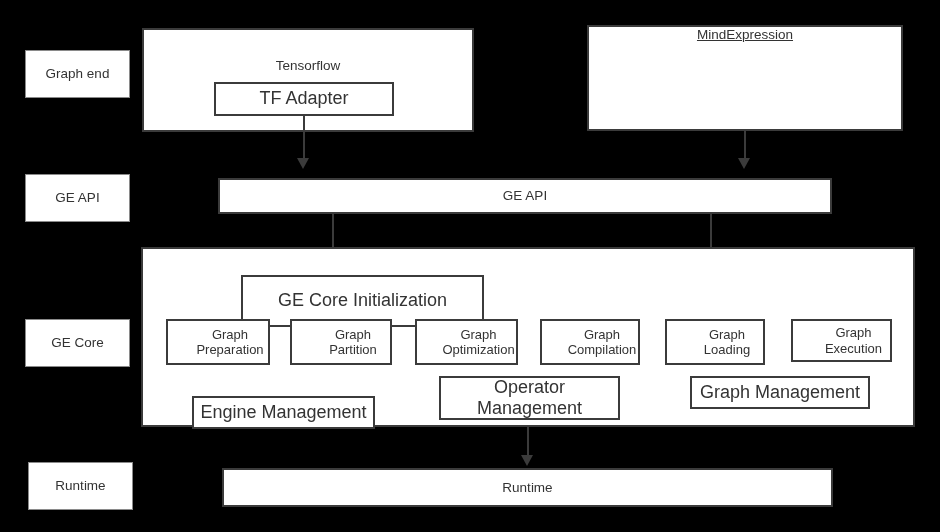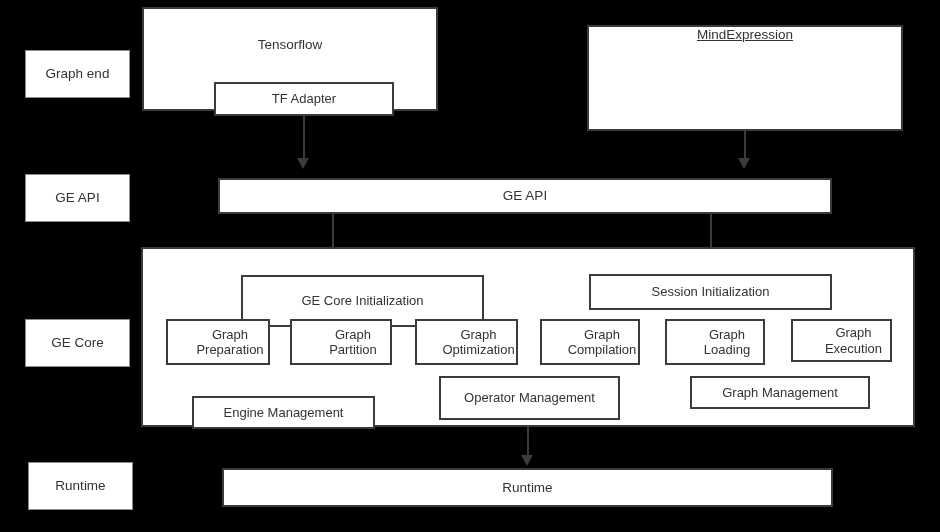--- a/index.html
+++ b/index.html
@@ -54,21 +54,21 @@
   }
   .bar {
     font-size: 13.5px;
   }
   .subbox {
     font-size: 13px;
     border-width: 2px;
     padding-left: 24px;
   }
   .subbox-wide {
-    font-size: 13px;
+    font-size: 18px;
     border-width: 2px;
   }
   
   .arrow-line {
     position: absolute;
     background: #3b3b3b;
     width: 2px;
   }
   .arrow-head {
     position: absolute;
@@ -93,21 +93,21 @@
   </div>
 
   <div class="box stage-label" style="left:25px; top:319px; width:105px; height:48px;">
     <span>GE Core</span>
   </div>
 
   <div class="box stage-label" style="left:28px; top:462px; width:105px; height:48px;">
     <span>Runtime</span>
   </div>
 
-  <div class="box container-box" style="left:142px; top:7px; width:296px; height:104px;">
+  <div class="box container-box" style="left:142px; top:28px; width:332px; height:104px;">
     <div class="container-title">Tensorflow</div>
   </div>
 
   <div class="box subbox-wide" style="left:214px; top:82px; width:180px; height:34px;">
     <span>TF Adapter</span>
   </div>
 
   <div class="box container-box" style="left:587px; top:25px; width:316px; height:106px; align-items:flex-start;text-decoration:underline;">
     <span class="bar">MindExpression</span>
   </div>
@@ -127,23 +127,20 @@
 
   <div class="arrow-line" style="left:710px; top:214px; height:44px;"></div>
   <div class="arrow-head" style="left:704px; top:256px;"></div>
 
   <div class="box container-box" style="left:141px; top:247px; width:774px; height:180px;"></div>
 
   <div class="box subbox-wide" style="left:212px; top:275px; width:243px; height:52px;margin-left:29px;">
     <span>GE Core Initialization</span>
   </div>
 
-  <div class="box subbox-wide" style="left:589px; top:274px; width:243px; height:36px;">
-    <span>Session Initialization</span>
-  </div>
 
   <div class="box subbox" style="left:166px; top:319px; width:104px; height:46px;">
     <span>Graph
 Preparation</span>
   </div>
 
   <div class="box subbox" style="left:290px; top:319px; width:102px; height:46px;">
     <span>Graph
 Partition</span>
   </div>

